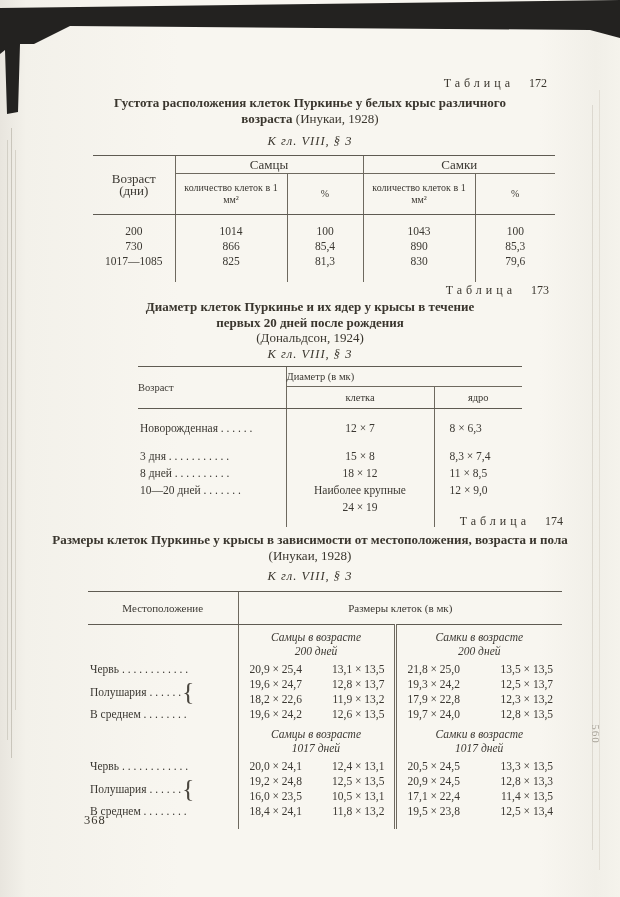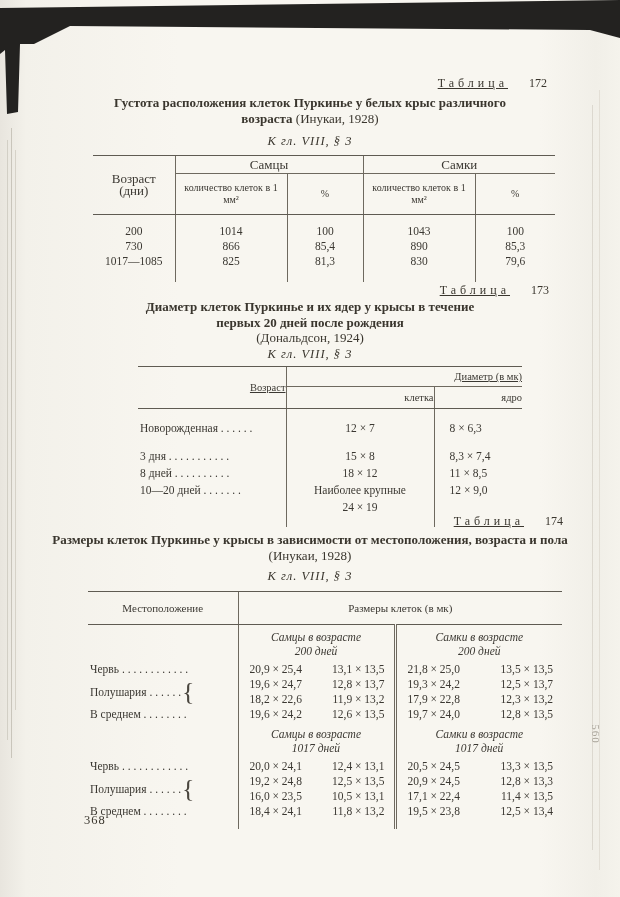--- a/index.html
+++ b/index.html
@@ -17,21 +17,21 @@
   .c2{left:11px;top:128px;height:630px;background:#c9c5bb;}
   .c3{left:15px;top:150px;height:560px;background:#d6d2c8;}
   .redge1{left:592px;top:105px;height:745px;background:#dcd8cf;}
   .redge2{left:599px;top:90px;height:780px;background:#e3dfd6;}
   .edge-num{position:absolute;left:586px;top:728px;transform:rotate(90deg);transform-origin:center;
     font-size:11px;color:#a9a49a;letter-spacing:1px;}
   .page-num{position:absolute;left:84px;top:813px;font-size:12.5px;letter-spacing:1px;}
 
   
   .tab-label{position:absolute;font-size:12px;white-space:nowrap;}
-  .tab-label .w{letter-spacing:4px;margin-right:21px;text-decoration:underline;}
+  .tab-label .w{letter-spacing:4px;margin-right:15px;}
   .tl172{top:76px;right:73px;}
   .tl173{top:283px;right:71px;}
   .tl174{top:514px;right:57px;}
   .title{position:absolute;text-align:center;font-weight:bold;font-size:13px;line-height:15.5px;}
   .title .src{font-weight:normal;}
   .title .src.block{display:block;}
   .ti172{top:95px;left:90px;right:90px;}
   .ti173{top:299px;left:128px;right:128px;}
   .ti174{top:532px;left:30px;right:30px;}
   .ref{position:absolute;text-align:center;font-style:italic;font-size:12.5px;letter-spacing:1px;}
@@ -52,22 +52,22 @@
   .t172{left:93px;top:155px;width:462px;}
   .t172 .h1 th{height:17px;text-align:center;font-size:13px;}
   .t172 .h2 th{height:36px;text-align:center;font-size:10px;line-height:12px;padding:2px 8px;}
   .t172 .age-h{font-size:10.5px;line-height:12.5px;padding:0 16px;text-align:center;}
   .t172 td{height:15px;text-align:center;font-size:11.5px;line-height:15px;}
   .t172 tr.first td{padding-top:9px;}
   .t172 tr.sp td{height:13px;}
 
   
   .t173{left:138px;top:366px;width:384px;}
-  .t173 .h1 th{height:19px;text-align:right;font-size:10.5px;text-decoration:underline;}
-  .t173 .h2 th{height:21px;text-align:right;font-size:10.5px;}
+  .t173 .h1 th{height:19px;text-align:left;font-size:10.5px;}
+  .t173 .h2 th{height:21px;text-align:center;font-size:10.5px;}
   .t173 td{height:17px;font-size:11.5px;line-height:17px;vertical-align:top;}
   .t173 td.lbl{text-align:left;white-space:nowrap;padding-left:2px;}
   .t173 td.cc{text-align:center;}
   .t173 td.nn{text-align:left;padding-left:15px;white-space:nowrap;}
   .t173 tr.first td{padding-top:11px;height:28px;}
   .t173 .l2{text-align:center;line-height:16px;}
   .t173 tr.sp td{height:12px;}
 
   
   .t174{left:88px;top:591px;width:474px;}

